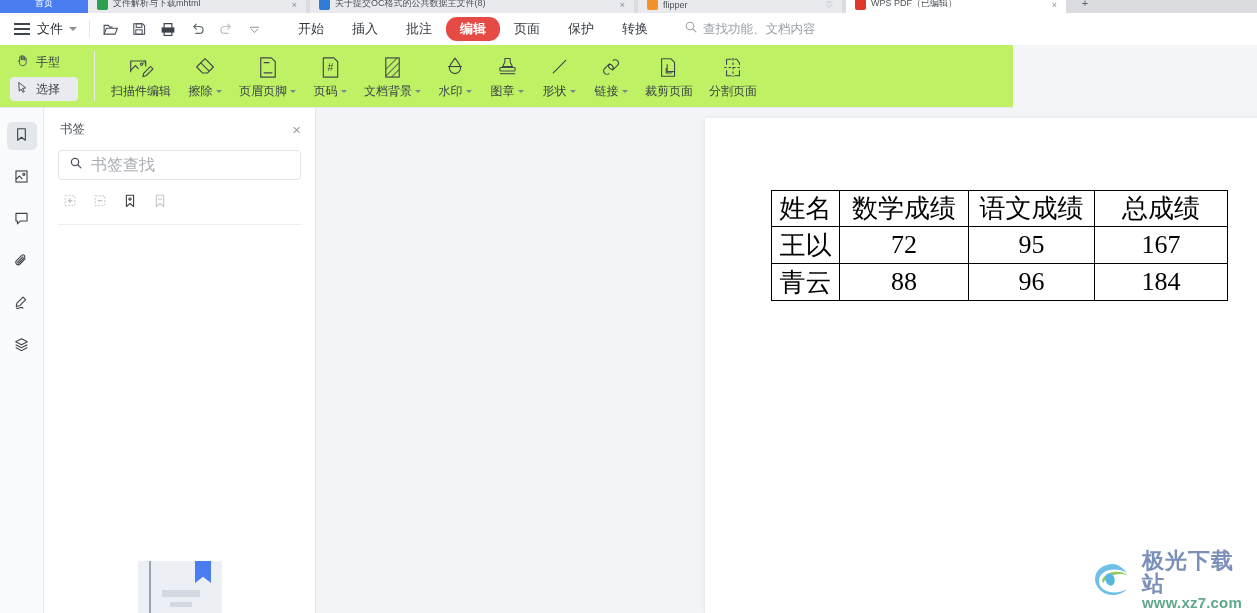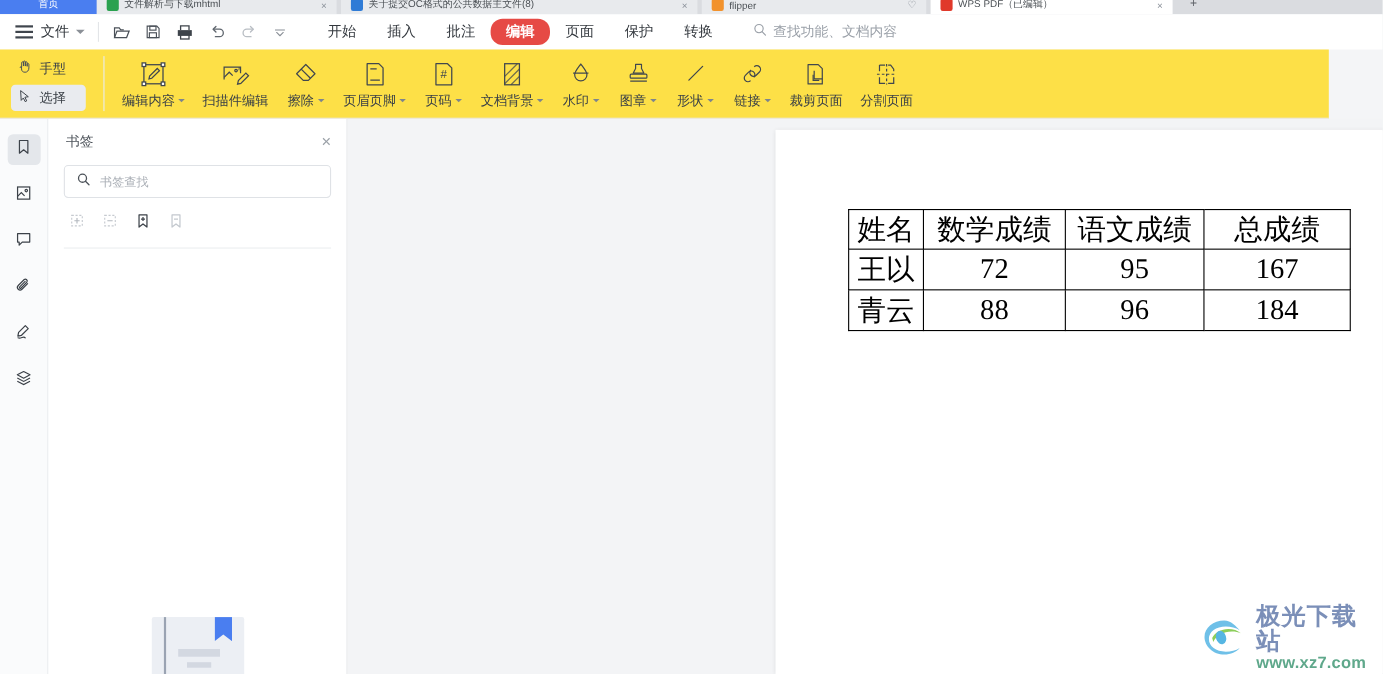--- a/index.html
+++ b/index.html
@@ -70,22 +70,22 @@
   .menutab {
     font-size: 13px; color: #33383e; padding: 3px 14px; border-radius: 11px;
     white-space: nowrap;
   }
   .menutab.sel { background: #e64a45; color: #ffffff; font-weight: bold; }
   .searchwrap { display: flex; align-items: center; margin-left: 22px; gap: 5px; }
   .searchwrap .sph { font-size: 12.5px; color: #9aa0a8; }
 
   
   .ribbon {
-    position: absolute; top: 45px; left: 0; width: 1208px; height: 63px;
-    background: #fde047; border-bottom: 1px solid #e6e8eb;
+    position: absolute; top: 45px; left: 0; width: 1013px; height: 63px;
+    background: #bef264; border-bottom: 1px solid #e6e8eb;
     display: flex; align-items: flex-start;
   }
   .modegroup {
     width: 78px; padding-top: 5px; display: flex; flex-direction: column;
     align-items: flex-start; gap: 3px; margin-left: 10px;
   }
   .modebtn {
     display: flex; align-items: center; gap: 6px; font-size: 12px;
     color: #3a4047; padding: 3px 8px 3px 5px; border-radius: 4px; width: 68px;
   }
@@ -126,21 +126,21 @@
   }
   .bkhead {
     height: 42px; display: flex; align-items: center; padding: 0 14px 0 16px;
   }
   .bkhead .ttl { font-size: 12.5px; color: #4d535a; }
   .bkhead .xbtn { margin-left: auto; font-size: 15px; color: #9aa0a7; line-height: 1; }
   .bksearch {
     margin: 0 14px; height: 30px; border: 1px solid #dfe2e6; border-radius: 4px;
     display: flex; align-items: center; gap: 8px; padding: 0 10px;
   }
-  .bksearch .ph { font-size: 11px; color: #a8adb4; }
+  .bksearch .ph { font-size: 16px; color: #a8adb4; }
   .bktools {
     display: flex; align-items: center; gap: 14px; padding: 13px 0 0 18px;
   }
   .bkdivline { margin: 11px 14px 0 14px; height: 1px; background: #eceef0; }
   .bkempty {
     position: absolute; bottom: 0; left: 0; width: 272px; height: 60px;
     display: flex; align-items: flex-end; justify-content: center;
   }
   .bkcard {
     width: 84px; height: 52px; background: #eceff4; position: relative; overflow: hidden;
@@ -319,36 +319,20 @@
           </svg>
         </span>
         <span>选择</span>
       </div>
     </div>
 
     <div class="ribbon-sep"></div>
 
     <div class="ritems">
 
-      <div class="ritem">
-        <span class="ic">
-          <svg width="27" height="27" viewBox="0 0 28 28" fill="none" stroke="#41474e" stroke-width="1.2">
-            <rect x="5" y="5" width="18" height="18"></rect>
-            <rect x="3.3" y="3.3" width="3.4" height="3.4" fill="#fff"></rect>
-            <rect x="21.3" y="3.3" width="3.4" height="3.4" fill="#fff"></rect>
-            <rect x="3.3" y="21.3" width="3.4" height="3.4" fill="#fff"></rect>
-            <rect x="21.3" y="21.3" width="3.4" height="3.4" fill="#fff"></rect>
-            <path d="M17.6 8.6l2 2-7.2 7.2-2.6.6.6-2.6z"></path>
-          </svg>
-        </span>
-        <span class="lb">
-          <span>编辑内容</span>
-          <i class="tri"></i>
-        </span>
-      </div>
 
       <div class="ritem">
         <span class="ic">
           <svg width="28" height="27" viewBox="0 0 30 28" fill="none" stroke="#41474e" stroke-width="1.2">
             <path d="M4 19V7h16v6"></path>
               <path d="M4 17l5-5 3.4 3.4"></path>
               <circle cx="15.6" cy="10.4" r="1.2"></circle>
             <path d="M20.5 22.8l-3.4.8.8-3.4 7.3-7.3 2.6 2.6z"></path>
             <text x="16.5" y="10.4" font-size="6" fill="#41474e" stroke="none" font-family="serif">A</text>
           </svg>

